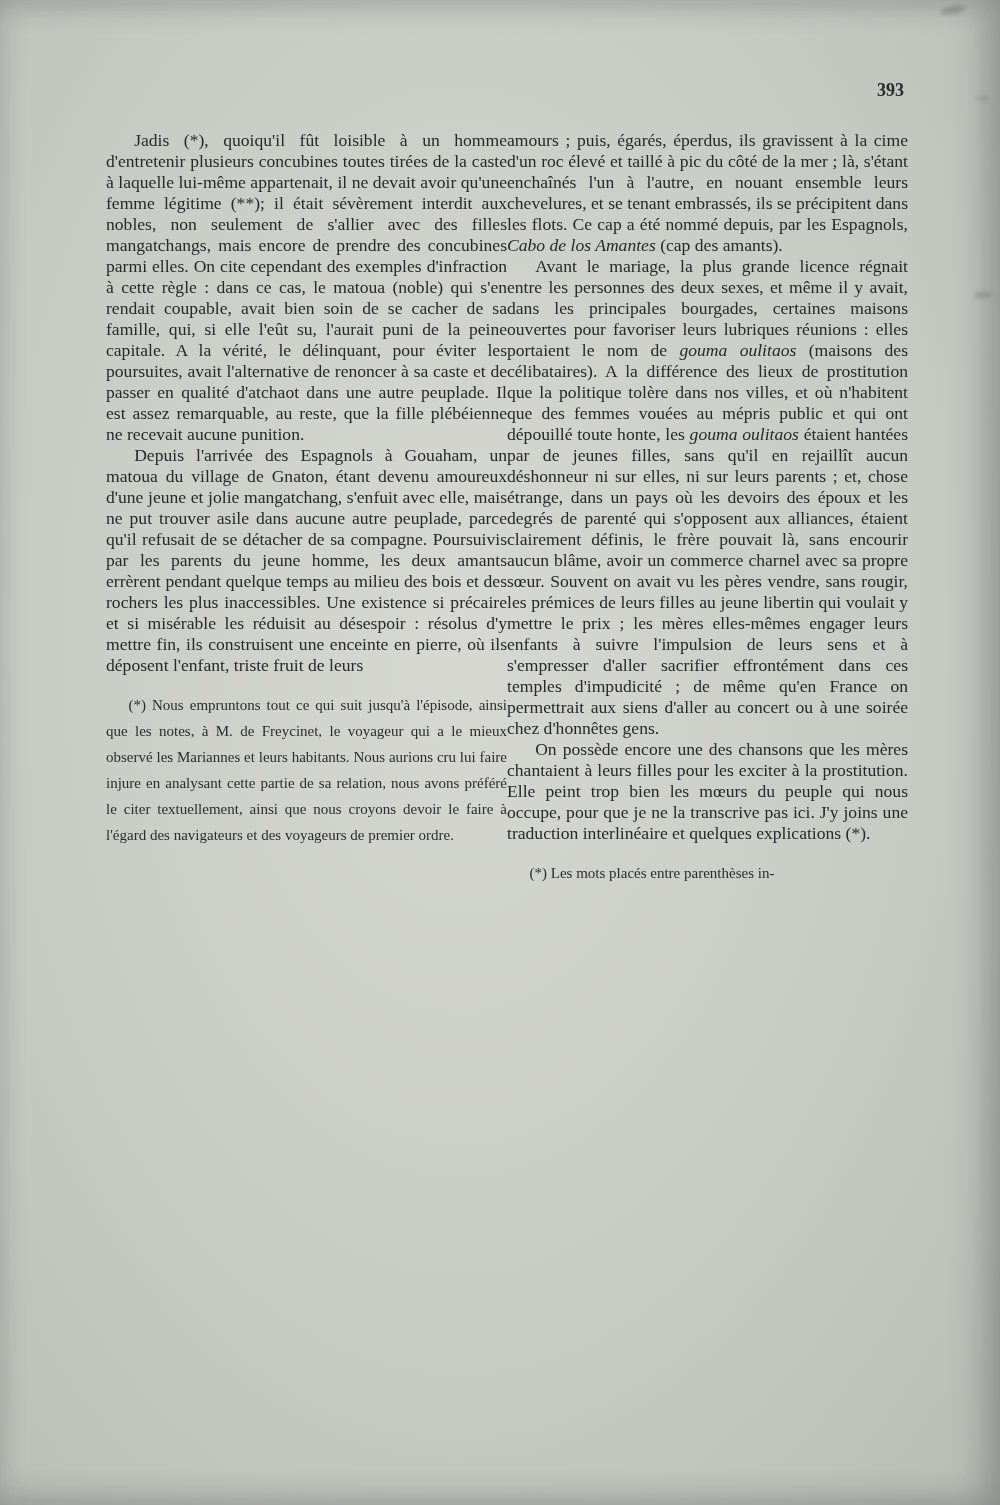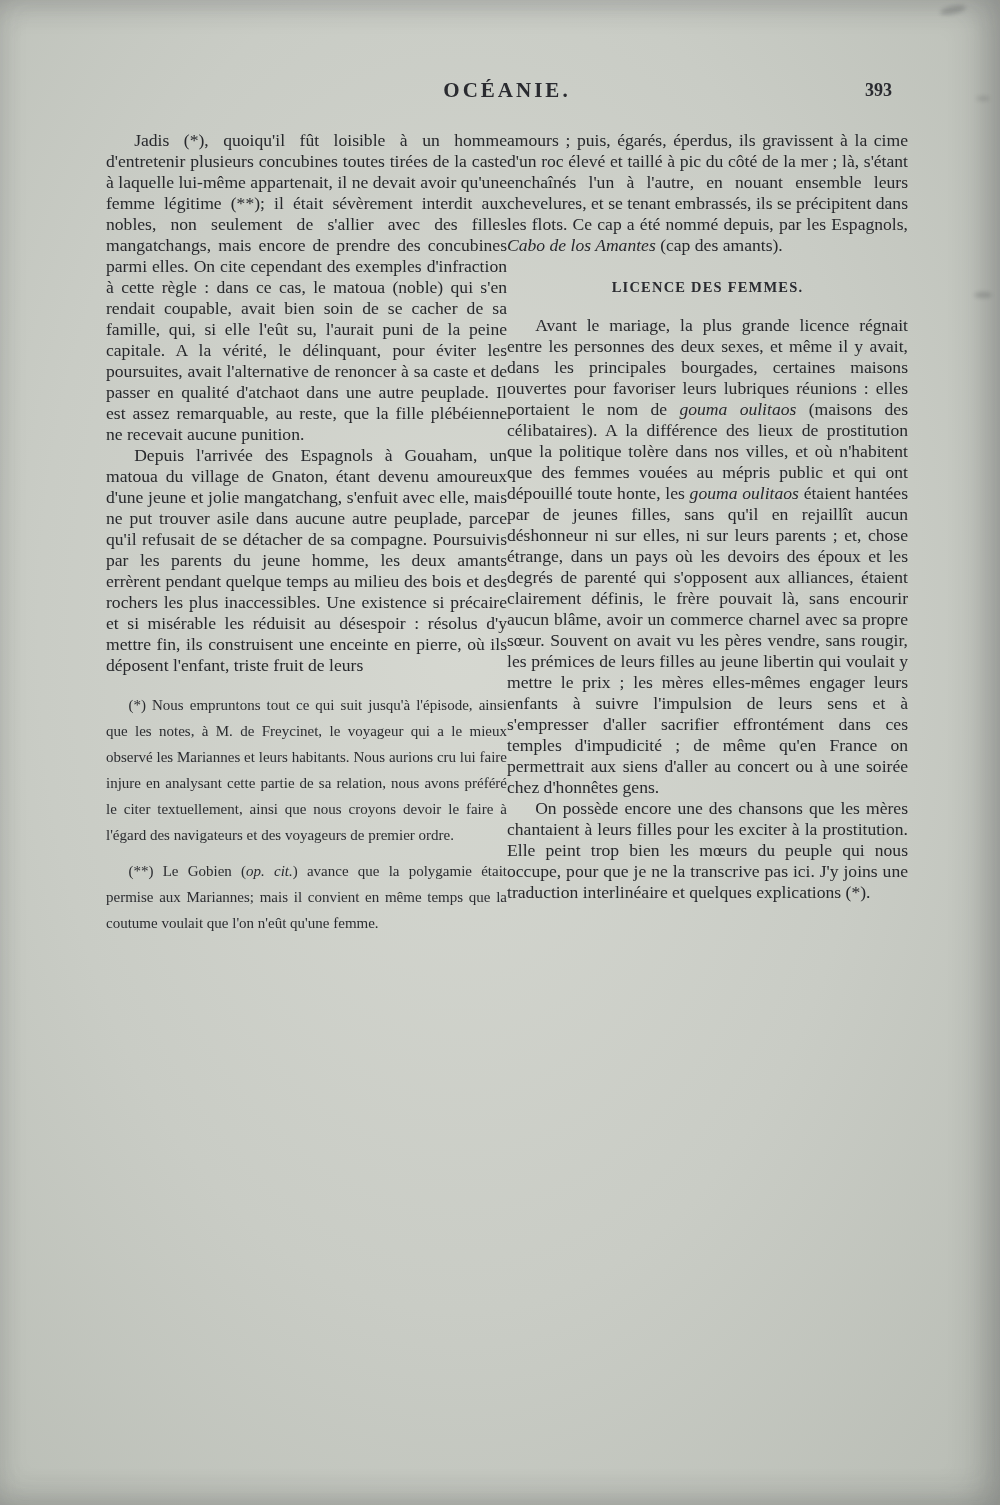--- a/index.html
+++ b/index.html
@@ -49,21 +49,21 @@
   .page-title {
     margin: 0;
     font-size: 21px;
     font-weight: bold;
     letter-spacing: 3px;
     text-align: center;
     color: #2a2b30;
   }
   .page-num {
     position: absolute;
-    right: 16px;
+    right: 4px;
     top: 2px;
     font-size: 18px;
     font-weight: bold;
     color: #2a2b30;
   }
 
   .columns {
     display: flex;
   }
   .col {
@@ -100,36 +100,34 @@
 </head>
 <body>
 
 <div class="page">
 
   <div class="artifact a1"></div>
   <div class="artifact a2"></div>
   <div class="artifact a3"></div>
 
   <header class="page-header">
-    <h1 class="page-title">OCÉANIE.</h1>
     <span class="page-num">393</span>
   </header>
 
   <div class="columns">
 
     <div class="col col-left">
       <p class="para indent">Jadis (*), quoiqu'il fût loisible à un homme d'entretenir plusieurs concubines toutes tirées de la caste à laquelle lui-même appartenait, il ne devait avoir qu'une femme légitime (**); il était sévèrement interdit aux nobles, non seulement de s'allier avec des filles mangatchangs, mais encore de prendre des concubines parmi elles. On cite cependant des exemples d'infraction à cette règle : dans ce cas, le matoua (noble) qui s'en rendait coupable, avait bien soin de se cacher de sa famille, qui, si elle l'eût su, l'aurait puni de la peine capitale. A la vérité, le délinquant, pour éviter les poursuites, avait l'alternative de renoncer à sa caste et de passer en qualité d'atchaot dans une autre peuplade. Il est assez remarquable, au reste, que la fille plébéienne ne recevait aucune punition.</p>
       <p class="para indent">Depuis l'arrivée des Espagnols à Gouaham, un matoua du village de Gnaton, étant devenu amoureux d'une jeune et jolie mangatchang, s'enfuit avec elle, mais ne put trouver asile dans aucune autre peuplade, parce qu'il refusait de se détacher de sa compagne. Poursuivis par les parents du jeune homme, les deux amants errèrent pendant quelque temps au milieu des bois et des rochers les plus inaccessibles. Une existence si précaire et si misérable les réduisit au désespoir : résolus d'y mettre fin, ils construisent une enceinte en pierre, où ils déposent l'enfant, triste fruit de leurs</p>
       <div class="footnotes">
         <p class="footnote">(*) Nous empruntons tout ce qui suit jusqu'à l'épisode, ainsi que les notes, à M. de Freycinet, le voyageur qui a le mieux observé les Mariannes et leurs habitants. Nous aurions cru lui faire injure en analysant cette partie de sa relation, nous avons préféré le citer textuellement, ainsi que nous croyons devoir le faire à l'égard des navigateurs et des voyageurs de premier ordre.</p>
-        <p class="footnote"><span>(**) Le Gobien (</span><span class="it">op. cit.</span><span>) avance que la polygamie était permise aux Mariannes; mais il convient en même temps que la coutume voulait que l'on n'eût qu'une femme.</span></p>
       </div>
     </div>
 
     <div class="col col-right">
       <p class="para"><span>amours ; puis, égarés, éperdus, ils gravissent à la cime d'un roc élevé et taillé à pic du côté de la mer ; là, s'étant enchaînés l'un à l'autre, en nouant ensemble leurs chevelures, et se tenant embrassés, ils se précipitent dans les flots. Ce cap a été nommé depuis, par les Espagnols, </span><span class="it">Cabo de los Amantes</span><span> (cap des amants).</span></p>
-      <h2 class="section-heading">LICENCE DES FEMMES.</h2>
       <p class="para indent"><span>Avant le mariage, la plus grande licence régnait entre les personnes des deux sexes, et même il y avait, dans les principales bourgades, certaines maisons ouvertes pour favoriser leurs lubriques réunions : elles portaient le nom de </span><span class="it">gouma oulitaos</span><span> (maisons des célibataires). A la différence des lieux de prostitution que la politique tolère dans nos villes, et où n'habitent que des femmes vouées au mépris public et qui ont dépouillé toute honte, les </span><span class="it">gouma oulitaos</span><span> étaient hantées par de jeunes filles, sans qu'il en rejaillît aucun déshonneur ni sur elles, ni sur leurs parents ; et, chose étrange, dans un pays où les devoirs des époux et les degrés de parenté qui s'opposent aux alliances, étaient clairement définis, le frère pouvait là, sans encourir aucun blâme, avoir un commerce charnel avec sa propre sœur. Souvent on avait vu les pères vendre, sans rougir, les prémices de leurs filles au jeune libertin qui voulait y mettre le prix ; les mères elles-mêmes engager leurs enfants à suivre l'impulsion de leurs sens et à s'empresser d'aller sacrifier effrontément dans ces temples d'impudicité ; de même qu'en France on permettrait aux siens d'aller au concert ou à une soirée chez d'honnêtes gens.</span></p>
       <p class="para indent">On possède encore une des chansons que les mères chantaient à leurs filles pour les exciter à la prostitution. Elle peint trop bien les mœurs du peuple qui nous occupe, pour que je ne la transcrive pas ici. J'y joins une traduction interlinéaire et quelques explications (*).</p>
+      <p class="footnote fn-single">(*) Les mots placés entre parenthèses in-</p>
     </div>
 
   </div>
 </div>
 
 </body></html>

